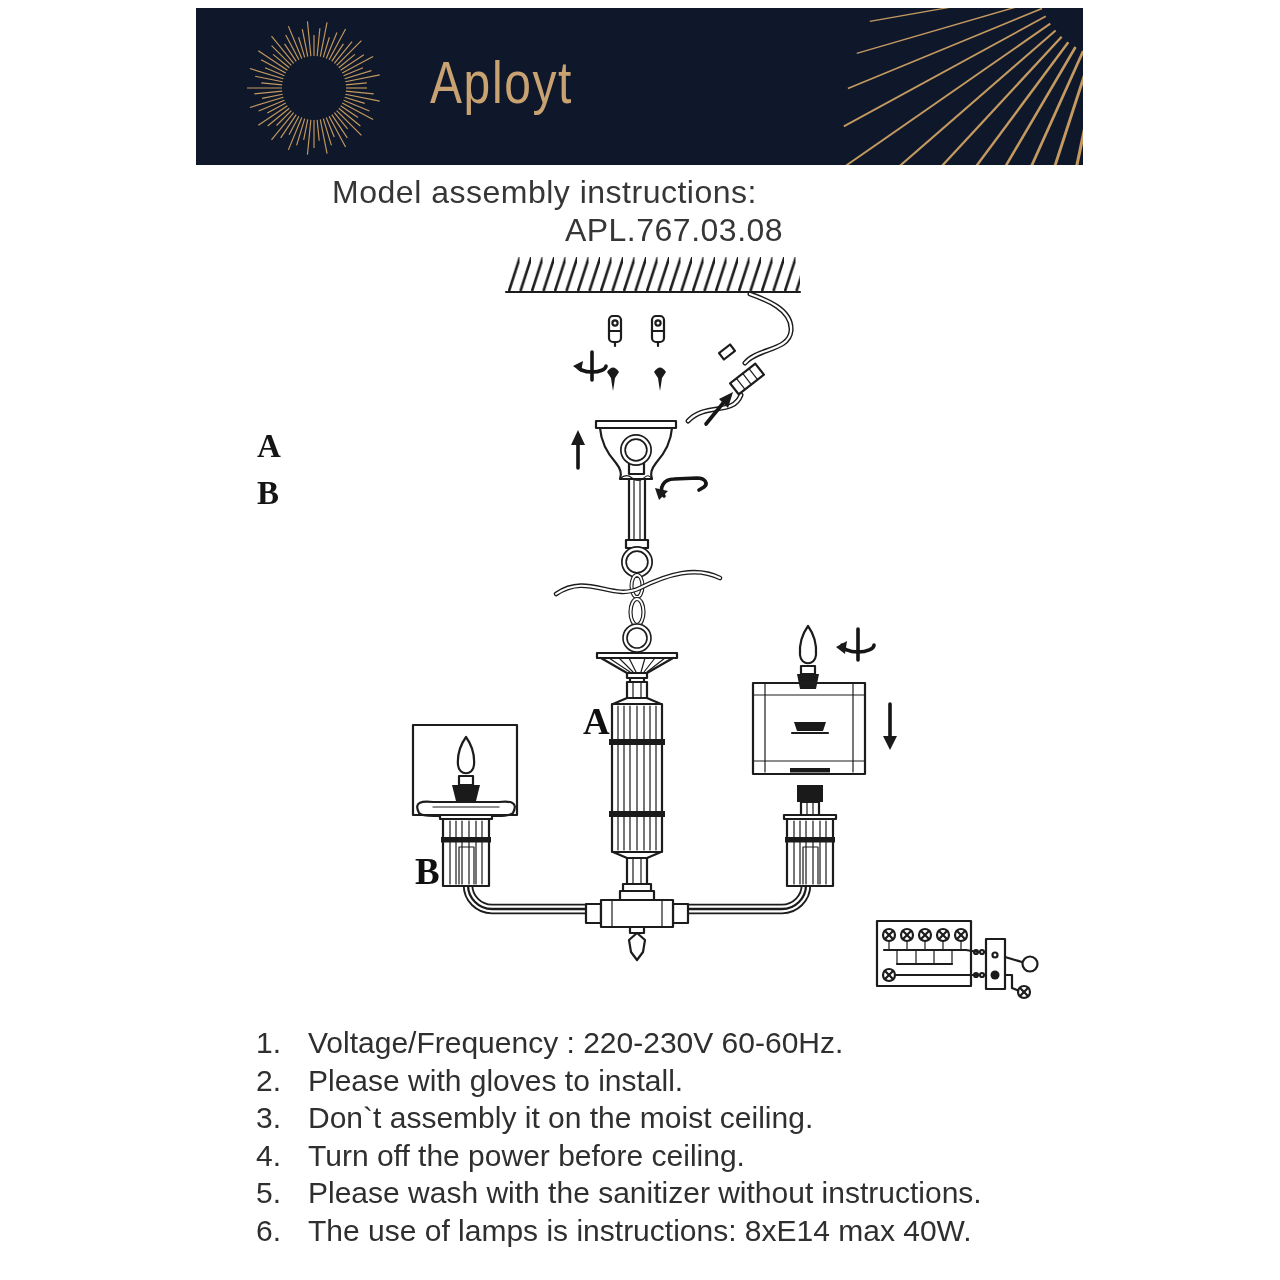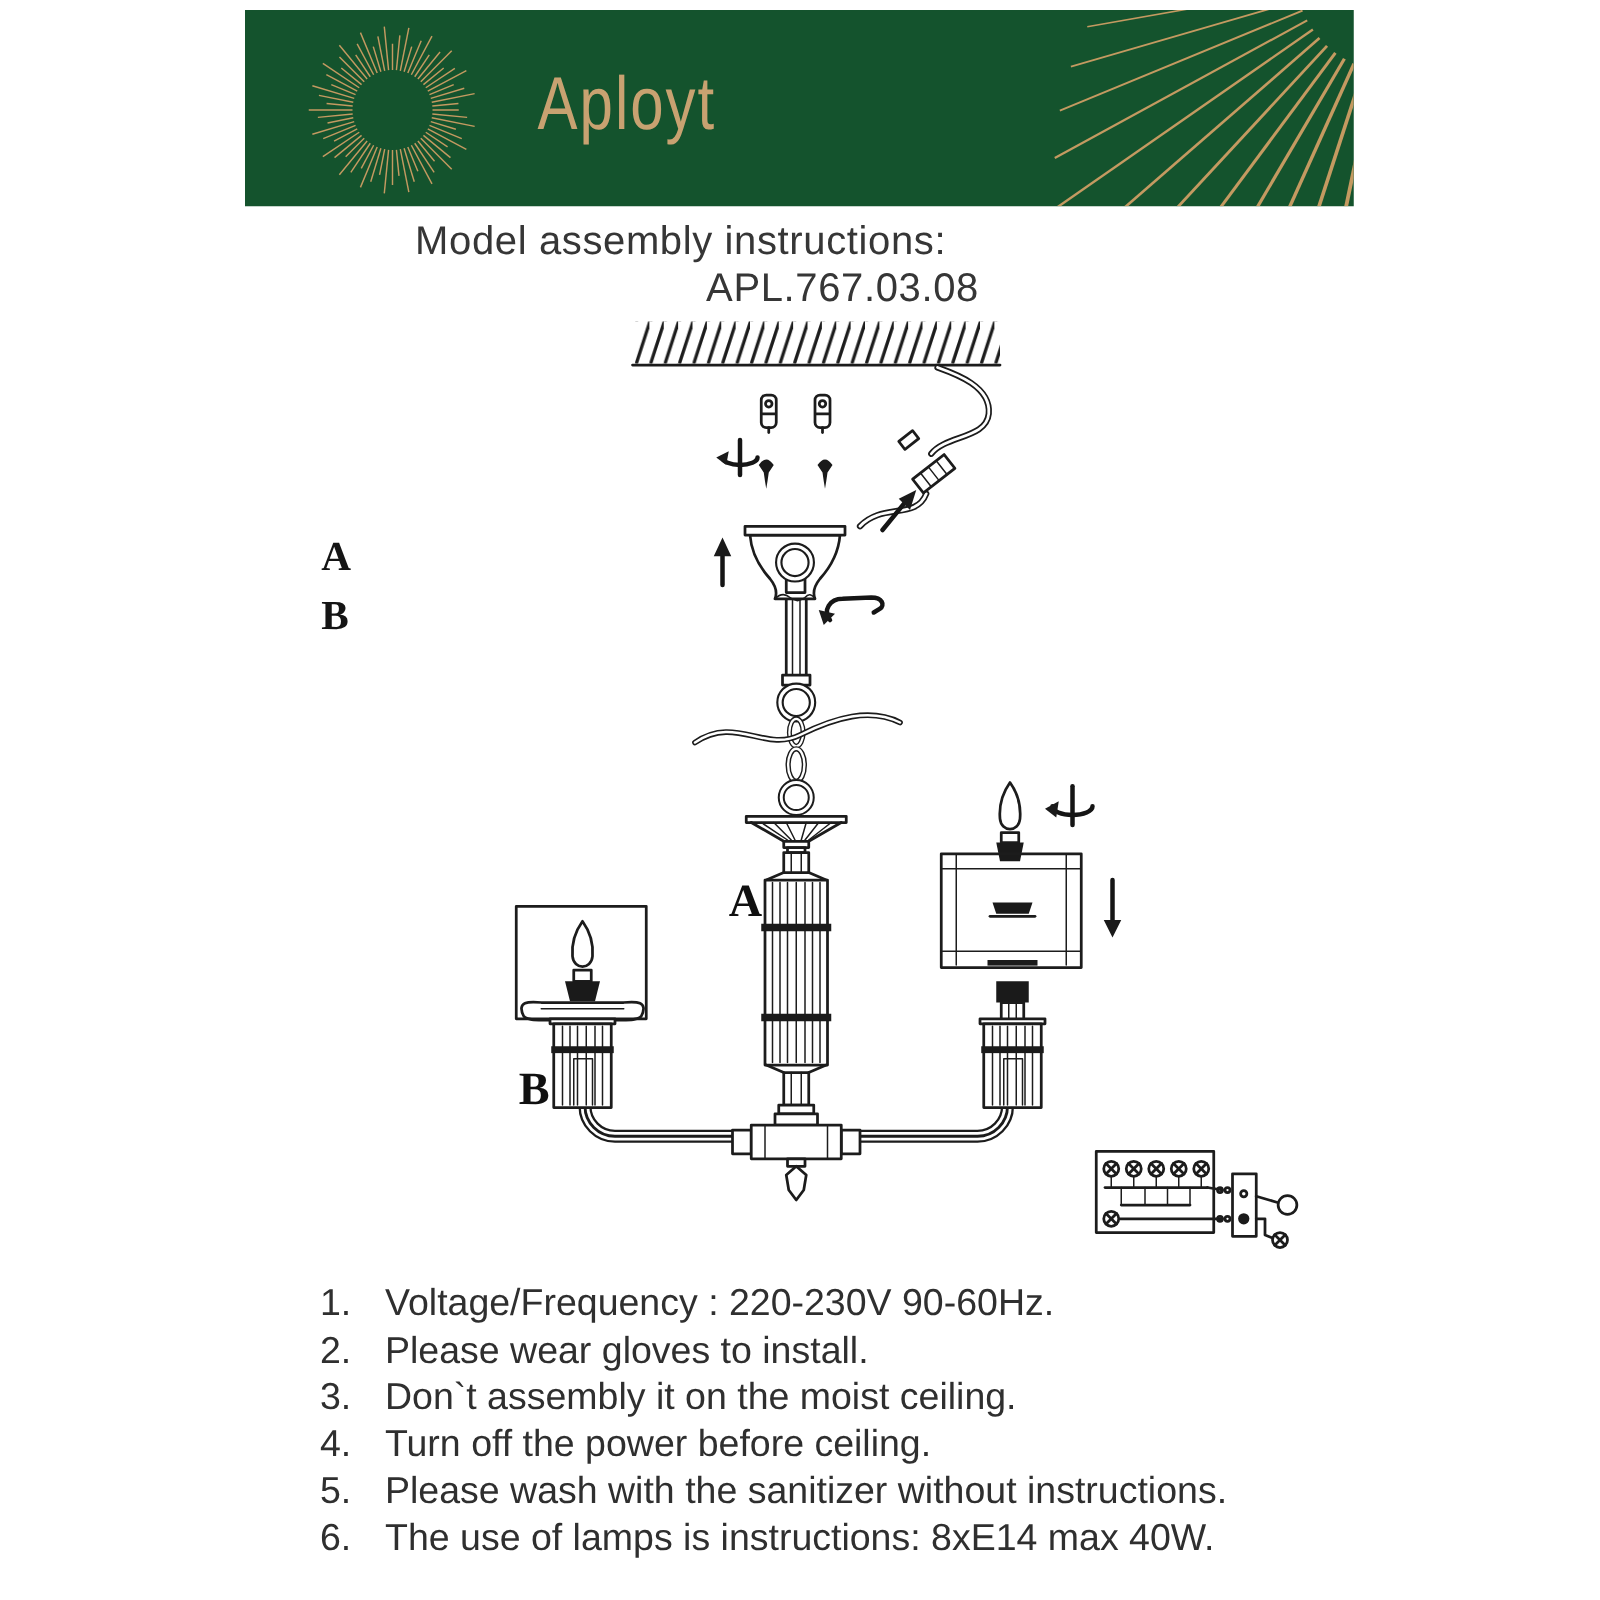--- a/index.html
+++ b/index.html
@@ -1,20 +1,20 @@
 <!DOCTYPE html>
 <html><head>
 <meta charset="utf-8">
 <style>
   html,body{margin:0;padding:0;background:#ffffff;}
   .page{position:relative;width:1280px;height:1280px;background:#ffffff;overflow:hidden;
         font-family:"Liberation Sans",sans-serif;color:#2e2e2e;}
 
   
-  .banner{position:absolute;left:196px;top:8px;width:887px;height:157px;background:#14532d;overflow:hidden;}
+  .banner{position:absolute;left:196px;top:8px;width:887px;height:157px;background:#0f172a;overflow:hidden;}
   .banner svg{position:absolute;left:0;top:0;}
   .brand{position:absolute;left:234px;top:40px;font-size:60px;font-weight:400;color:#c8a271;
          letter-spacing:2px;transform:scaleX(.8);transform-origin:left center;white-space:nowrap;}
 
   
   .title1{position:absolute;left:0;top:174px;width:1089px;text-align:center;font-size:32px;
           letter-spacing:.5px;color:#363636;}
   .title2{position:absolute;left:0;top:212px;width:1280px;text-align:center;font-size:32px;
           letter-spacing:.5px;color:#363636;padding-left:34px;}
 
@@ -386,25 +386,25 @@
       <line x1="1005" y1="957" x2="1022" y2="962" class="ln" stroke-width="1.6"></line>
       <circle cx="1030" cy="964" r="7.5" class="ln" stroke-width="2"></circle>
       <path d="M1005,975 L1012,975 L1012,988 L1017,990" class="ln" stroke-width="1.6"></path>
       <use href="#lampsym" transform="translate(1024,992)"></use>
     </g>
   </svg>
 
   <div class="instr">
     <div class="irow">
       <span>1.</span>
-      <span>Voltage/Frequency : 220-230V 90-60Hz.</span>
+      <span>Voltage/Frequency : 220-230V 60-60Hz.</span>
     </div>
     <div class="irow">
       <span>2.</span>
-      <span>Please wear gloves to install.</span>
+      <span>Please with gloves to install.</span>
     </div>
     <div class="irow">
       <span>3.</span>
       <span>Don`t assembly it on the moist ceiling.</span>
     </div>
     <div class="irow">
       <span>4.</span>
       <span>Turn off the power before ceiling.</span>
     </div>
     <div class="irow">

